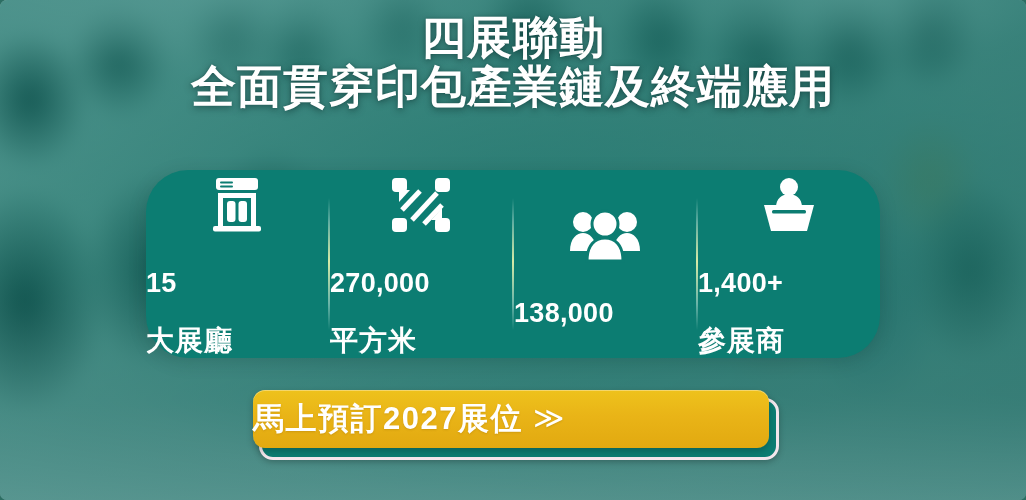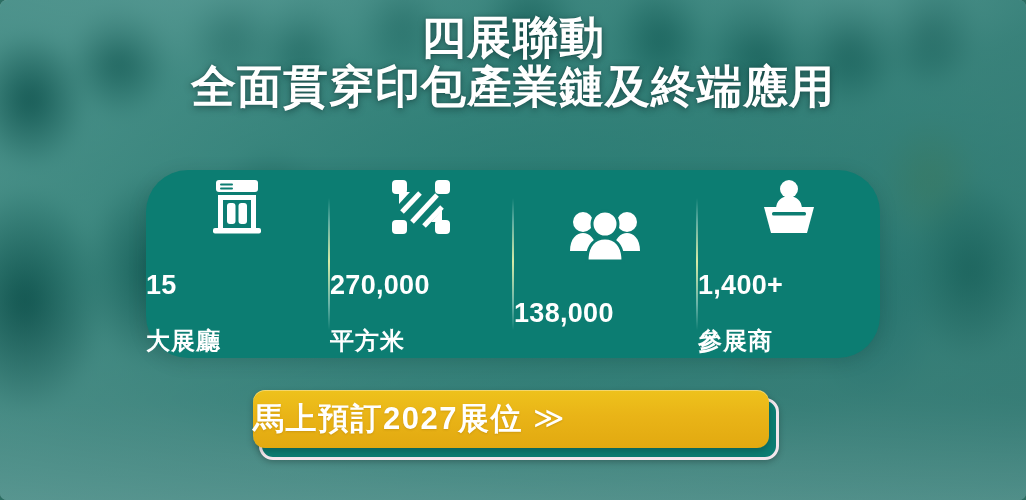--- a/index.html
+++ b/index.html
@@ -104,21 +104,21 @@
   .stat-icon svg { display:block; }
   .stat-value {
     color:#ffffff;
     font-size:27px;
     font-weight:bold;
     line-height:1.12;
     letter-spacing:.3px;
   }
   .stat-label {
     color:#ffffff;
-    font-size:24px;
+    font-size:28px;
     font-weight:bold;
     line-height:1.2;
     margin-top:2px;
     letter-spacing:1px;
   }
   .divider {
     width:2px;
     height:132px;
     flex:0 0 2px;
     background:linear-gradient(180deg,

